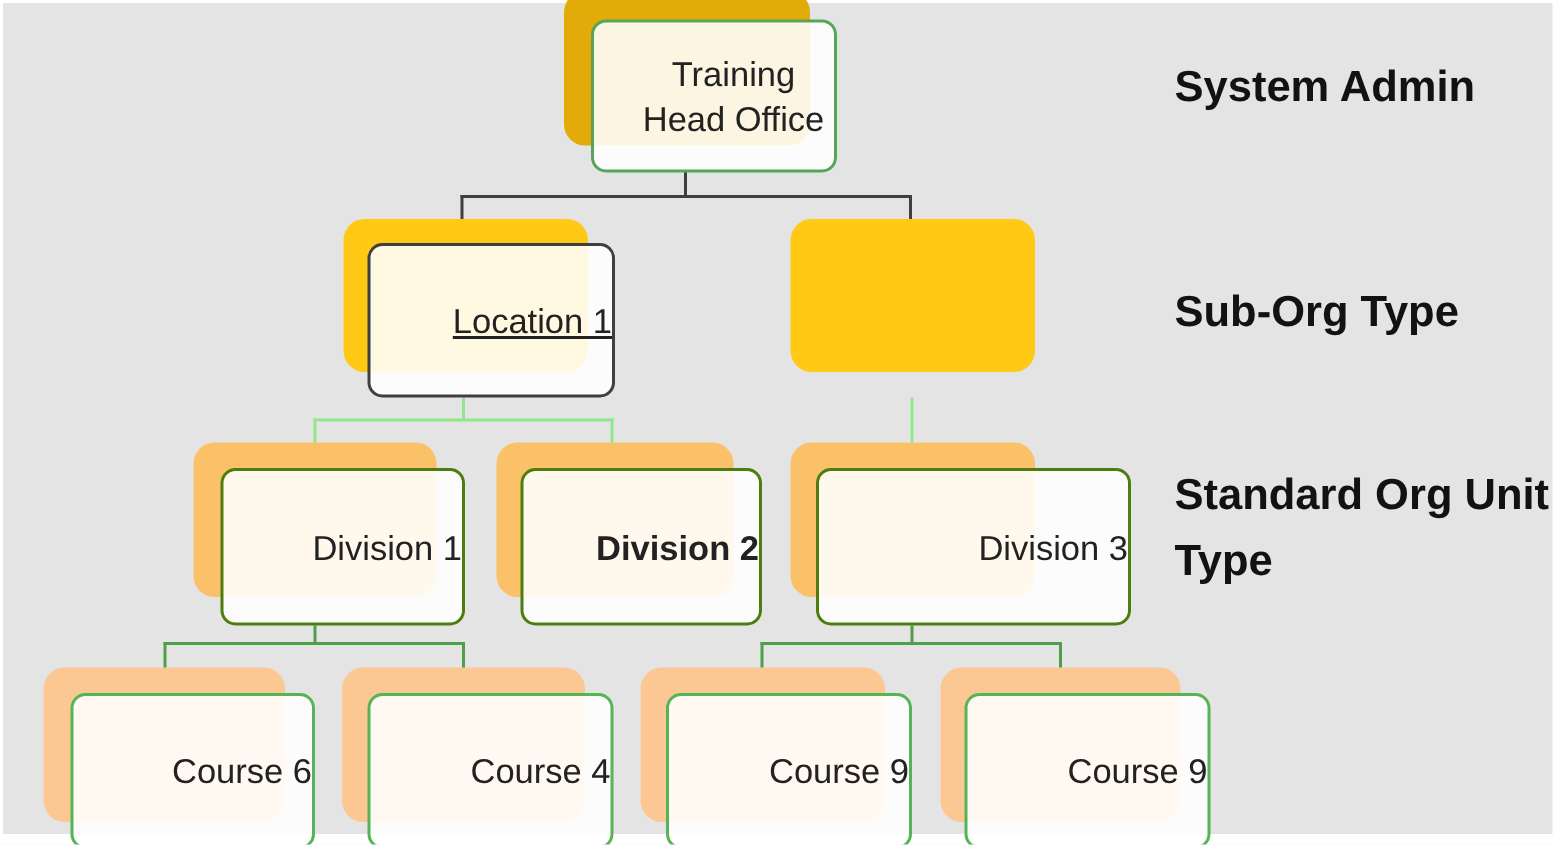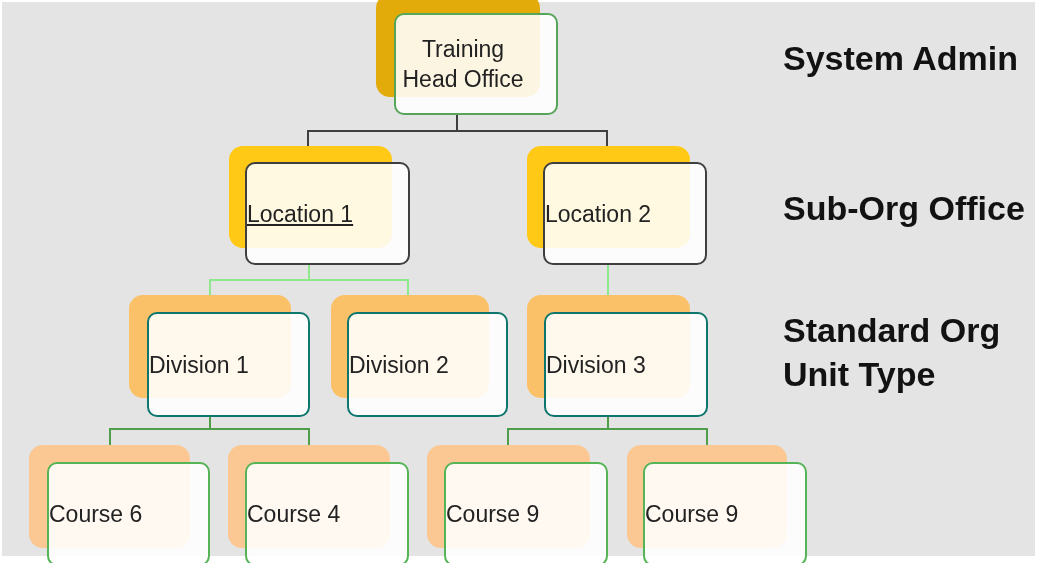--- a/index.html
+++ b/index.html
@@ -12,29 +12,29 @@
   .conn.lgreen{background:#90e88c;}
   .conn.mgreen{background:#4f9f4a;}
   
   .plate{position:absolute;z-index:2;border-radius:14px;}
   .plate.gold-dark{background:#e3ab09;}
   .plate.gold{background:#ffc916;}
   .plate.amber{background:#fbc169;}
   .plate.peach{background:#fbc893;}
   
   .node{position:absolute;z-index:3;border-radius:10px;background:rgba(255,255,255,0.88);
-        display:flex;align-items:center;justify-content:flex-start;text-align:center;
+        display:flex;align-items:center;justify-content:flex-end;text-align:center;
         font-size:23px;color:#222;line-height:30px;}
   .node.green-border{border:2px solid #56a55a;}
   .node.dark-border{border:2px solid #3f3f3f;}
-  .node.lgreen-border{border:2px solid #0f766e;}
+  .node.lgreen-border{border:2px solid #4d7c0f;}
   .node.mgreen-border{border:2px solid #55b455;}
   .node .lbl{width:134px;}
   
-  .role{position:absolute;z-index:4;font-weight:bold;font-size:34px;line-height:44px;
+  .role{position:absolute;z-index:4;font-weight:bold;font-size:29px;line-height:44px;
         color:#121212;letter-spacing:0px;}
   .role.wrap{width:265px;}
 </style>
 </head>
 <body>
 
 <div class="stage">
   <div class="canvas"></div>
 
   <div class="conn dark" style="left:456px;top:114px;width:2px;height:17px;"></div>
@@ -68,43 +68,40 @@
   <div class="plate peach" style="left:427px;top:445px;width:163px;height:103px;"></div>
   <div class="plate peach" style="left:627px;top:445px;width:160px;height:103px;"></div>
 
   <div class="node green-border" style="left:394px;top:13px;width:160px;height:98px;">
     <span class="lbl">Training Head Office</span>
   </div>
 
   <div class="node dark-border" style="left:245px;top:162px;width:161px;height:99px;text-decoration:underline;">
     <span>Location 1</span>
   </div>
-  <div class="node dark-border" style="left:543px;top:162px;width:160px;height:99px;">
-    <span>Location 2</span>
-  </div>
 
   <div class="node lgreen-border" style="left:147px;top:312px;width:159px;height:101px;">
     <span>Division 1</span>
   </div>
-  <div class="node lgreen-border" style="left:347px;top:312px;width:157px;height:101px;">
+  <div class="node lgreen-border" style="left:347px;top:312px;width:157px;height:101px;font-weight:bold;">
     <span>Division 2</span>
   </div>
-  <div class="node lgreen-border" style="left:544px;top:312px;width:160px;height:101px;">
+  <div class="node lgreen-border" style="left:544px;top:312px;width:160px;height:101px;padding-left:46px;">
     <span>Division 3</span>
   </div>
 
   <div class="node mgreen-border" style="left:47px;top:462px;width:159px;height:100px;">
     <span>Course 6</span>
   </div>
   <div class="node mgreen-border" style="left:245px;top:462px;width:160px;height:100px;">
     <span>Course 4</span>
   </div>
   <div class="node mgreen-border" style="left:444px;top:462px;width:160px;height:100px;">
     <span>Course 9</span>
   </div>
   <div class="node mgreen-border" style="left:643px;top:462px;width:160px;height:100px;">
     <span>Course 9</span>
   </div>
 
   <div class="role" style="left:783px;top:36px;">System Admin</div>
-  <div class="role" style="left:783px;top:186px;">Sub-Org Office</div>
+  <div class="role" style="left:783px;top:186px;">Sub-Org Type</div>
   <div class="role wrap" style="left:783px;top:308px;">Standard Org Unit Type</div>
 </div>
 
 </body></html>

